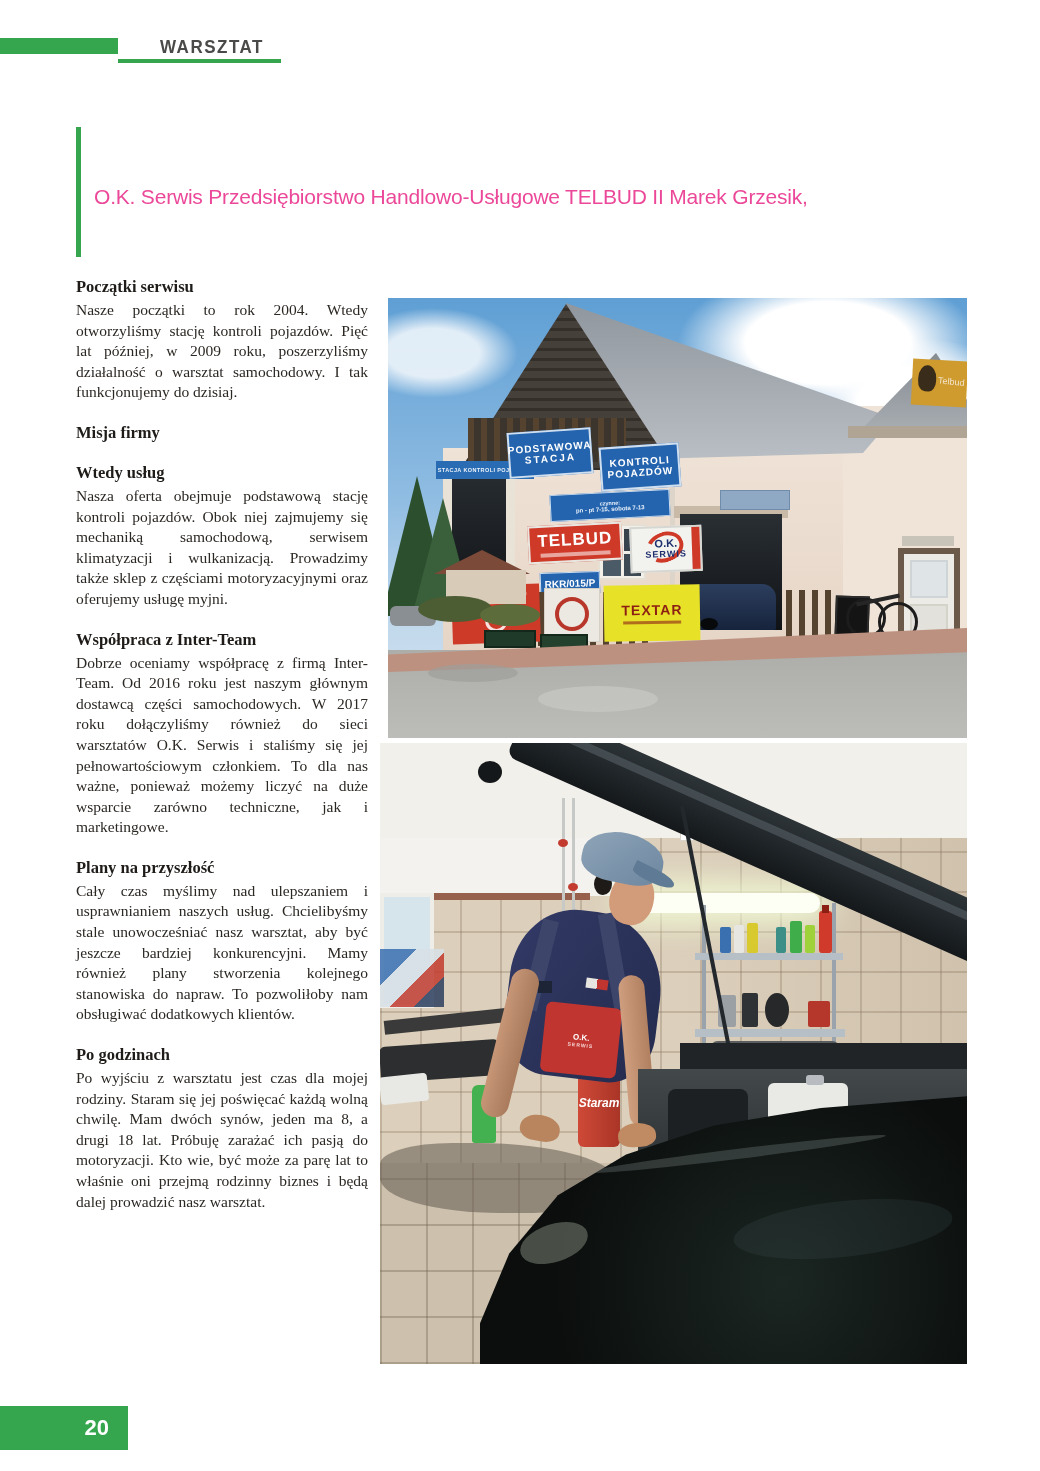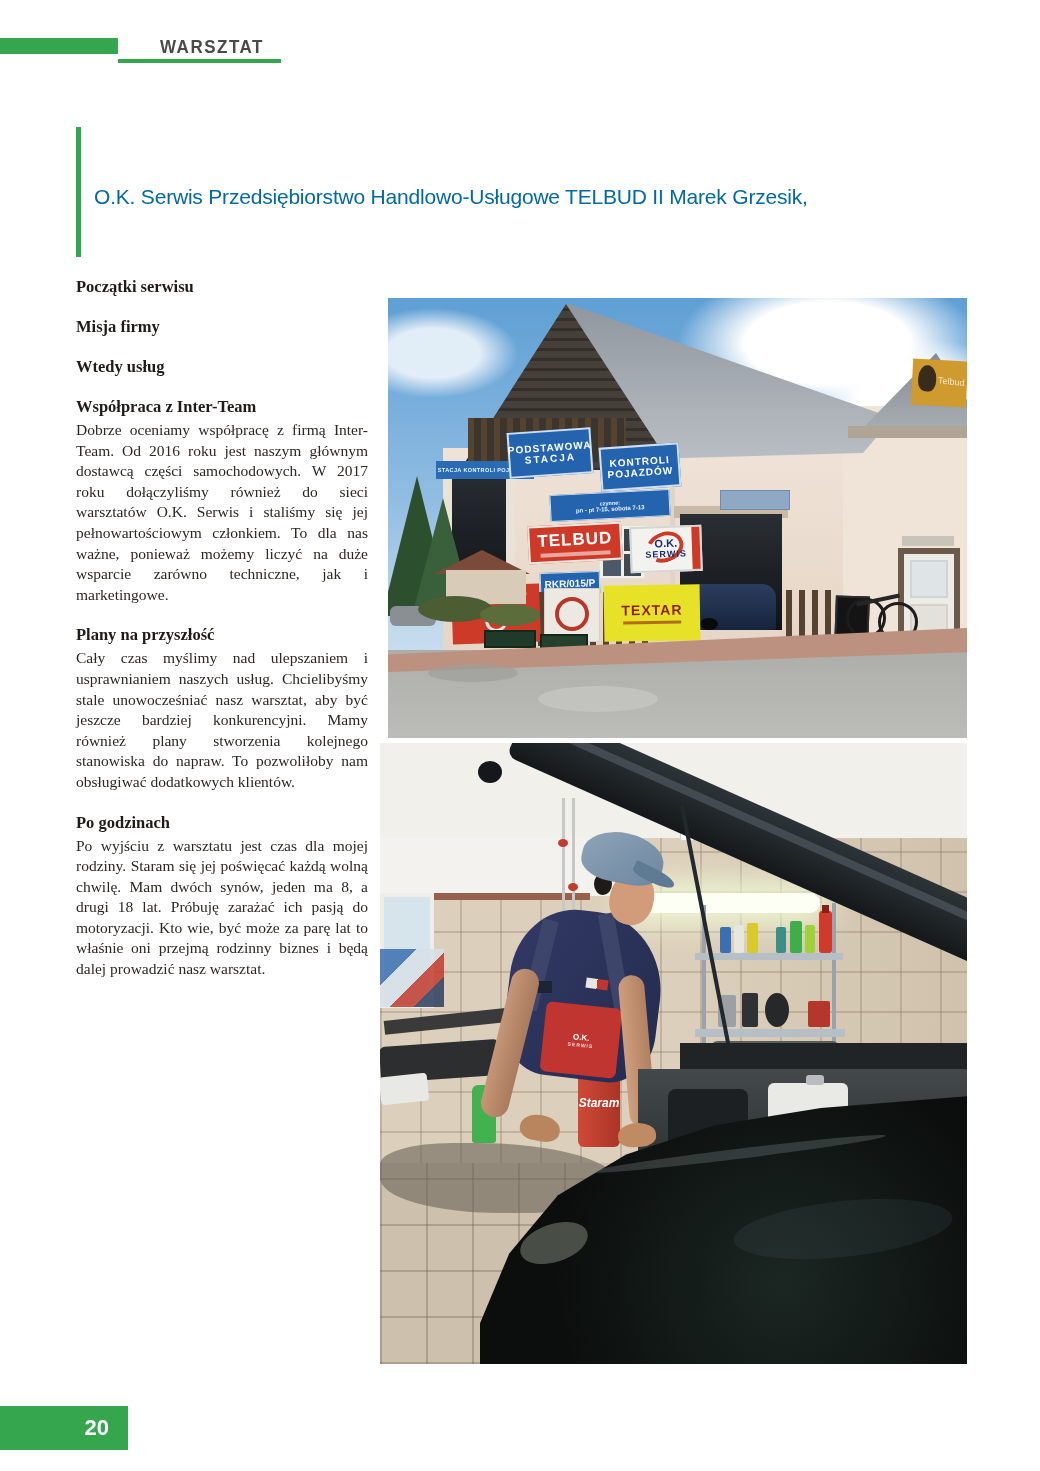--- a/index.html
+++ b/index.html
@@ -9,21 +9,21 @@
 
   
   .kicker-bar{left:0;top:38px;width:118px;height:16px;background:#35a64d;}
   .kicker-text{left:160px;top:37px;font-size:17px;font-weight:bold;letter-spacing:1.5px;
                color:#4a4a49;transform:scaleY(1.08);transform-origin:left top;}
   .kicker-underline{left:118px;top:59px;width:163px;height:4px;background:#35a64d;}
 
   
   .title-rule{left:76px;top:127px;width:5px;height:130px;background:#35a64d;}
   .title{left:94px;top:133px;font-size:31px;font-weight:bold;color:#2ea24c;letter-spacing:-0.3px;}
-  .subtitle{left:94px;top:185px;font-size:21px;color:#0369a1;letter-spacing:-0.2px;}
+  .subtitle{left:94px;top:185px;font-size:21px;color:#ec4899;letter-spacing:-0.2px;}
   .subtitle2{left:94px;top:227px;font-size:21px;color:#2ea24c;letter-spacing:-0.2px;}
 
   
   .column{left:76px;top:277px;width:292px;color:#232020;}
   .section{margin-bottom:20px;}
   .section h3{margin:0 0 3px 0;font-family:"Liberation Serif",serif;font-size:16.5px;
               font-weight:bold;color:#1e1b18;}
   .section p{margin:0;font-family:"Liberation Serif",serif;font-size:15.5px;line-height:20.6px;
              text-align:justify;color:#2b2723;}
 
@@ -62,26 +62,28 @@
   <div class="abs kicker-bar"></div>
   <div class="abs kicker-text">WARSZTAT</div>
   <div class="abs kicker-underline"></div>
 
   <div class="abs title-rule"></div>
   <div class="abs subtitle">O.K. Serwis Przedsiębiorstwo Handlowo-Usługowe TELBUD II Marek Grzesik,</div>
 
   <div class="abs column">
     <div class="section">
       <h3>Początki serwisu</h3>
+      <p>Nasze początki to rok 2004. Wtedy otworzyliśmy stację kontroli pojazdów. Pięć lat później, w 2009 roku, poszerzyliśmy działalność o warsztat samochodowy. I tak funkcjonujemy do dzisiaj.</p>
     </div>
     <div class="section">
       <h3>Misja firmy</h3>
     </div>
     <div class="section">
       <h3>Wtedy usług</h3>
+      <p>Nasza oferta obejmuje podstawową stację kontroli pojazdów. Obok niej zajmujemy się mechaniką samochodową, serwisem klimatyzacji i wulkanizacją. Prowadzimy także sklep z częściami motoryzacyjnymi oraz oferujemy usługę myjni.</p>
     </div>
     <div class="section">
       <h3>Współpraca z Inter-Team</h3>
       <p>Dobrze oceniamy współpracę z firmą Inter-Team. Od 2016 roku jest naszym głównym dostawcą części samochodowych. W 2017 roku dołączyliśmy również do sieci warsztatów O.K. Serwis i staliśmy się jej pełnowartościowym członkiem. To dla nas ważne, ponieważ możemy liczyć na duże wsparcie zarówno techniczne, jak i marketingowe.</p>
     </div>
     <div class="section">
       <h3>Plany na przyszłość</h3>
       <p>Cały czas myślimy nad ulepszaniem i usprawnianiem naszych usług. Chcielibyśmy stale unowocześniać nasz warsztat, aby być jeszcze bardziej konkurencyjni. Mamy również plany stworzenia kolejnego stanowiska do napraw. To pozwoliłoby nam obsługiwać dodatkowych klientów.</p>
     </div>
     <div class="section">

